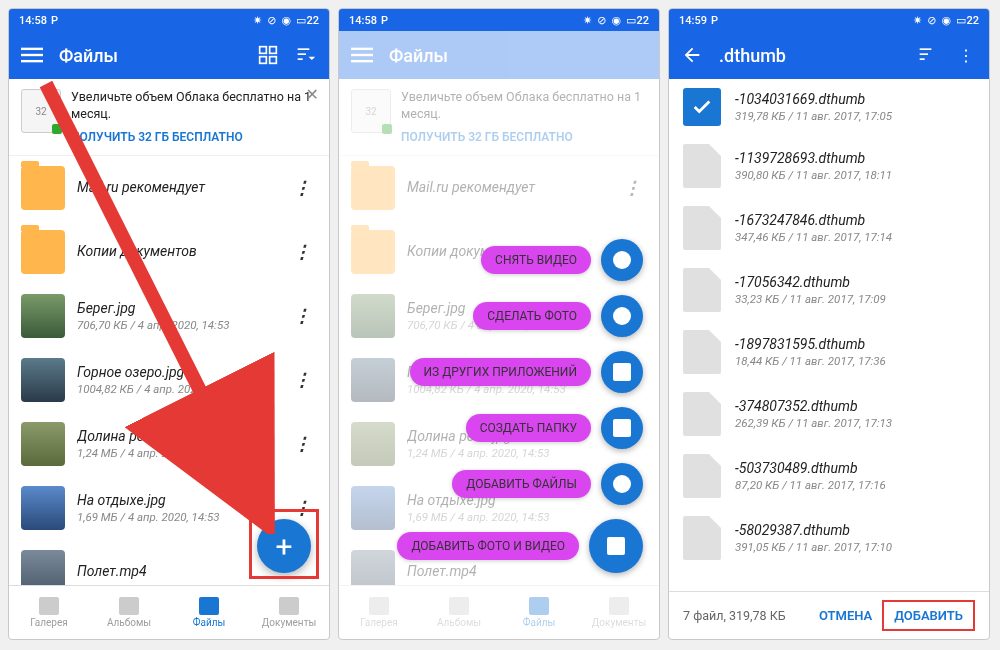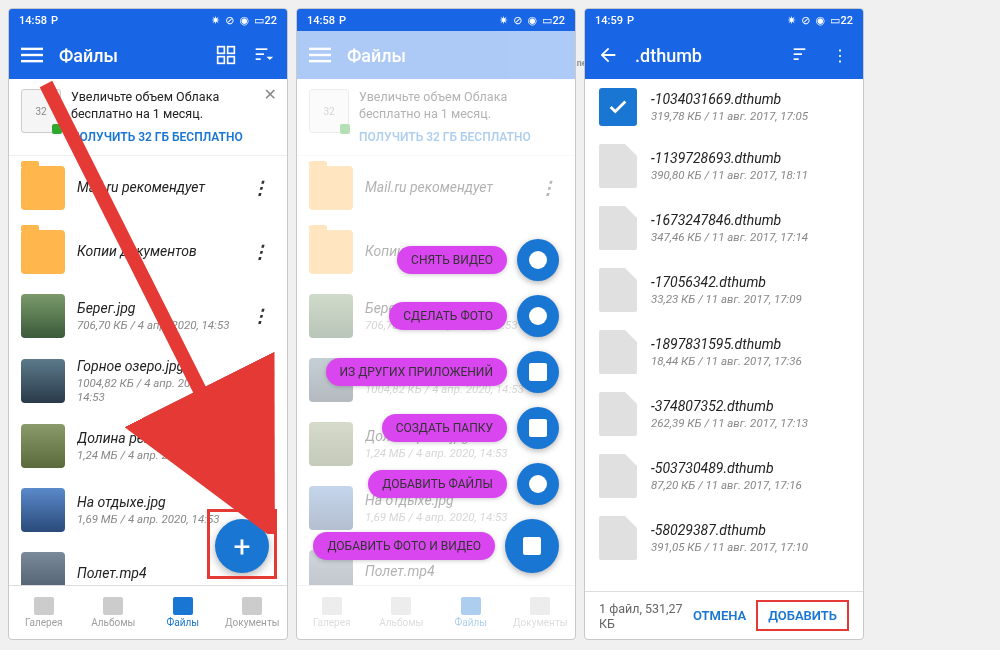--- a/index.html
+++ b/index.html
@@ -1,18 +1,18 @@
 <!DOCTYPE html>
 <html><head>
 <meta charset="utf-8">
 <style>
   * { box-sizing: border-box; margin: 0; padding: 0; }
   body { font-family: -apple-system, Roboto, Arial, sans-serif; background: #f0f0f0; width: 1000px; height: 650px; overflow: hidden; position: relative; }
   .canvas { display: flex; gap: 8px; padding: 8px; }
-  .phone { width: 280px; height: 632px; background: #fff; border: 1px solid #c9c9c9; border-radius: 4px; display: flex; flex-direction: column; overflow: hidden; position: relative; }
+  .phone { width: 322px; height: 632px; background: #fff; border: 1px solid #c9c9c9; border-radius: 4px; display: flex; flex-direction: column; overflow: hidden; position: relative; }
   .statusbar { height: 22px; background: #1866e6; color: #fff; display: flex; align-items: center; padding: 0 10px; font-size: 11px; font-weight: 500; }
   .statusbar .time { flex: 0 0 auto; }
   .statusbar .sb-icons { margin-left: auto; display: flex; gap: 5px; align-items: center; }
   .appbar { height: 48px; background: #1866e6; color: #fff; display: flex; align-items: center; padding: 0 12px; gap: 16px; }
   .appbar .title { font-size: 18px; font-weight: 500; flex: 1; }
   .appbar .ab-icon { width: 22px; height: 22px; display:flex; align-items:center; justify-content:center; }
   .banner { display:flex; padding:10px 12px; gap:10px; border-bottom:1px solid #eee; position:relative; }
   .banner .sd { width:40px; height:44px; background:#f5f5f5; border:1px solid #ccc; border-radius:3px; position:relative; display:flex; align-items:center; justify-content:center; font-size:10px; color:#888;}
   .banner .sd::after { content:""; position:absolute; bottom:-2px; right:-2px; width:10px; height:10px; background:#2ea82e; border-radius:2px; }
   .banner .txt { flex:1; font-size:12.5px; color:#222; line-height:1.35; }
@@ -417,21 +417,21 @@
         </div>
     <div class="frow">
           <div class="fico"></div>
           <div class="rtxt">
             <div class="name">-58029387.dthumb</div>
             <div class="meta">391,05 КБ / 11 авг. 2017, 17:10</div>
           </div>
         </div>
   </div>
   <div class="footer3">
-    <div class="info">1 файл, 531,27 КБ</div>
+    <div class="info">7 файл, 319,78 КБ</div>
     <div class="btn">ОТМЕНА</div>
     <div class="btn hl">ДОБАВИТЬ</div>
   </div>
 </div>
 
 </div>
 
 <svg class="arrow" viewBox="0 0 280 460">
   <defs>
       <marker id="ah" markerWidth="12" markerHeight="12" refX="9" refY="6" orient="auto">

